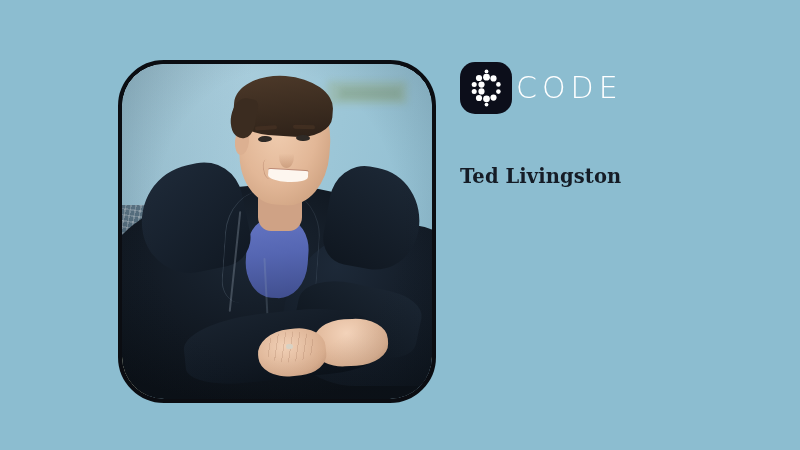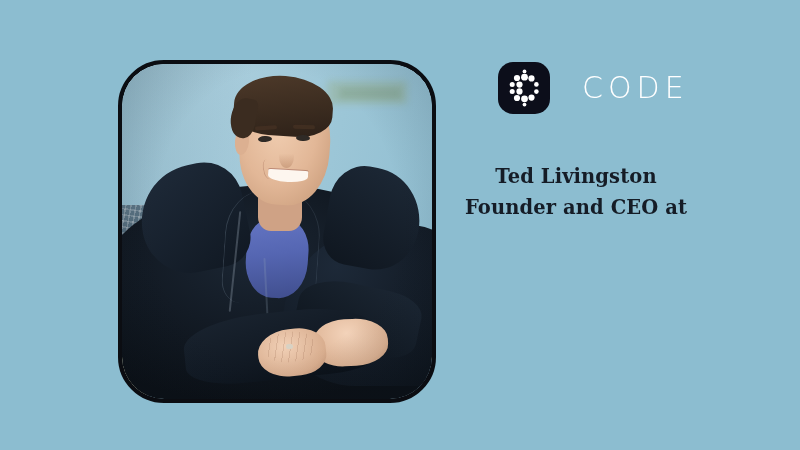--- a/index.html
+++ b/index.html
@@ -357,23 +357,22 @@
   #right-panel {
     position: absolute;
     left: 460px;
     top: 60px;
     width: 232px;
     height: 280px;
   }
   #brand-row {
     display: flex;
     align-items: center;
-    gap: 32px;
+    gap: 4px;
     height: 56px;
-    margin-left: 38px;
   }
   #brand-mark {
     position: relative;
     width: 52px;
     height: 52px;
     border-radius: 15px;
     background: #0c0e1a;
     flex: 0 0 auto;
   }
   #brand-mark svg { display: block; }
@@ -381,21 +380,20 @@
     color: #ffffff;
     font-size: 30px;
     letter-spacing: 5px;
     font-weight: 300;
     font-family: "DejaVu Sans", sans-serif;
     line-height: 1;
     white-space: nowrap;
   }
   #person-block {
     margin-top: 46px;
-    text-align: center;
     color: #151c26;
     font-family: "DejaVu Serif", serif;
     font-weight: bold;
     font-size: 19.5px;
     line-height: 1.58;
     letter-spacing: .1px;
   }
   #person-block div { white-space: nowrap; }
 </style>
 </head>
@@ -469,17 +467,16 @@
             <circle cx="26.5" cy="9.4" r="1.9"></circle>
             <circle cx="26.5" cy="42.6" r="1.9"></circle>
           </g>
         </svg>
       </div>
       <div id="brand-word">CODE</div>
     </div>
 
     <div id="person-block">
       <div>Ted Livingston</div>
-      <div>Founder and CEO at</div>
     </div>
 
   </div>
 </div>
 
 </body></html>

